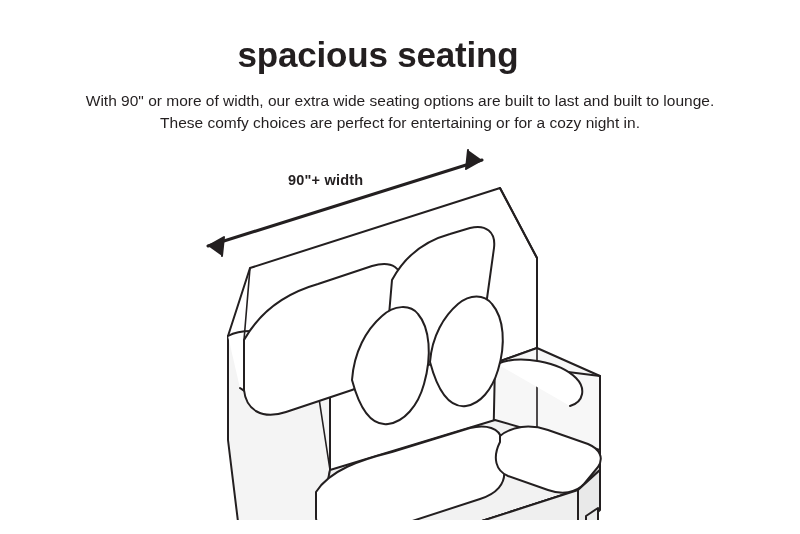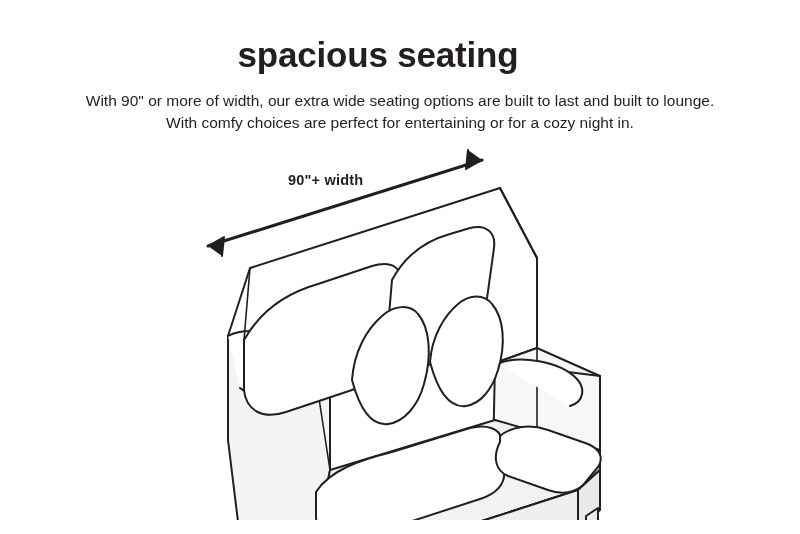--- a/index.html
+++ b/index.html
@@ -67,21 +67,21 @@
 </style>
 </head>
 <body>
 
 <div class="page">
 
   <div class="headline">spacious seating</div>
 
   <div class="subcopy">
     <span class="line">With 90" or more of width, our extra wide seating options are built to last and built to lounge.</span>
-    <span class="line">With comfy choices are perfect for entertaining or for a cozy night in.</span>
+    <span class="line">These comfy choices are perfect for entertaining or for a cozy night in.</span>
   </div>
 
   <div class="dim-label">90"+ width</div>
 
   <div class="illustration">
     <svg width="800" height="380" viewBox="0 0 800 380" xmlns="http://www.w3.org/2000/svg">
 
       <g fill="none" stroke="#231f20" stroke-width="2" stroke-linejoin="round" stroke-linecap="round">
 
         <g stroke-width="3">

